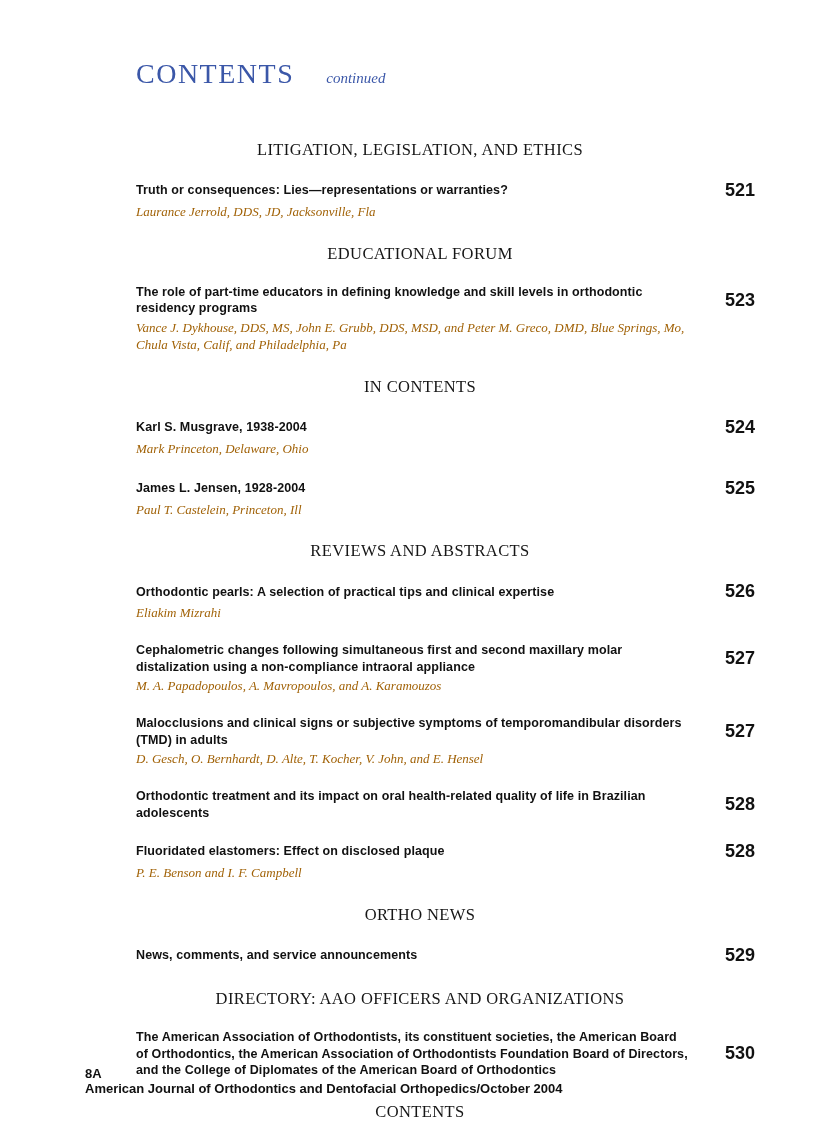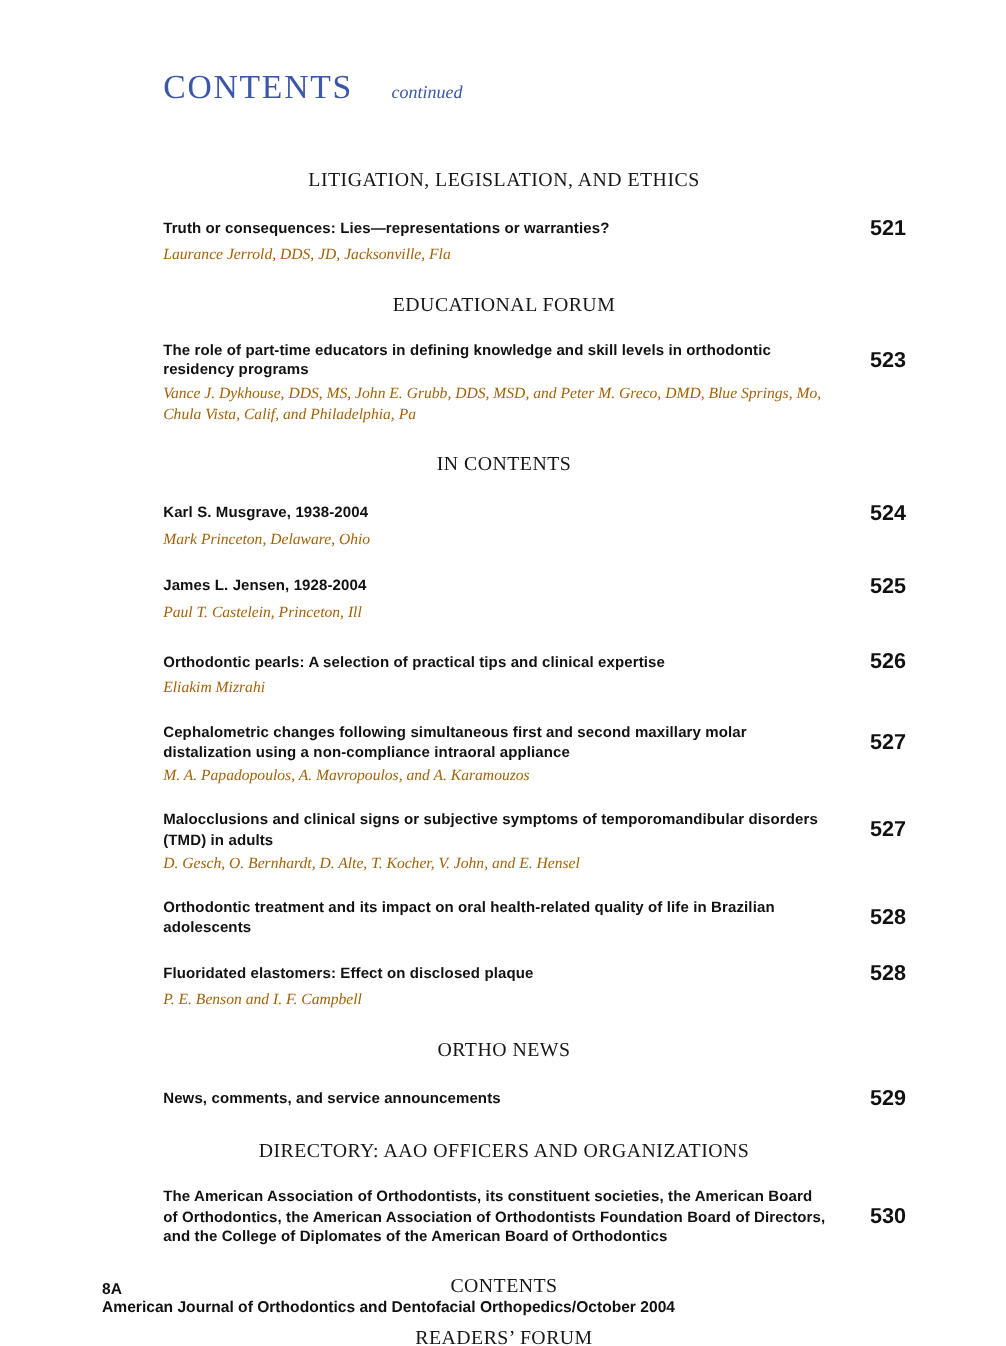--- a/index.html
+++ b/index.html
@@ -149,20 +149,21 @@
     <div class="entry">
       <div class="entry-row">
         <div class="entry-title">James L. Jensen, 1928-2004</div>
         <div class="entry-page">525</div>
       </div>
       <div class="entry-authors">Paul T. Castelein, Princeton, Ill</div>
     </div>
   </div>
 
   <div class="section spaced">
+    <h2 class="section-heading">REVIEWS AND ABSTRACTS</h2>
     <div class="entry">
       <div class="entry-row">
         <div class="entry-title">Orthodontic pearls: A selection of practical tips and clinical expertise</div>
         <div class="entry-page">526</div>
       </div>
       <div class="entry-authors">Eliakim Mizrahi</div>
     </div>
     <div class="entry">
       <div class="entry-row">
         <div class="entry-title">Cephalometric changes following simultaneous first and second maxillary molar distalization using a non-compliance intraoral appliance</div>

